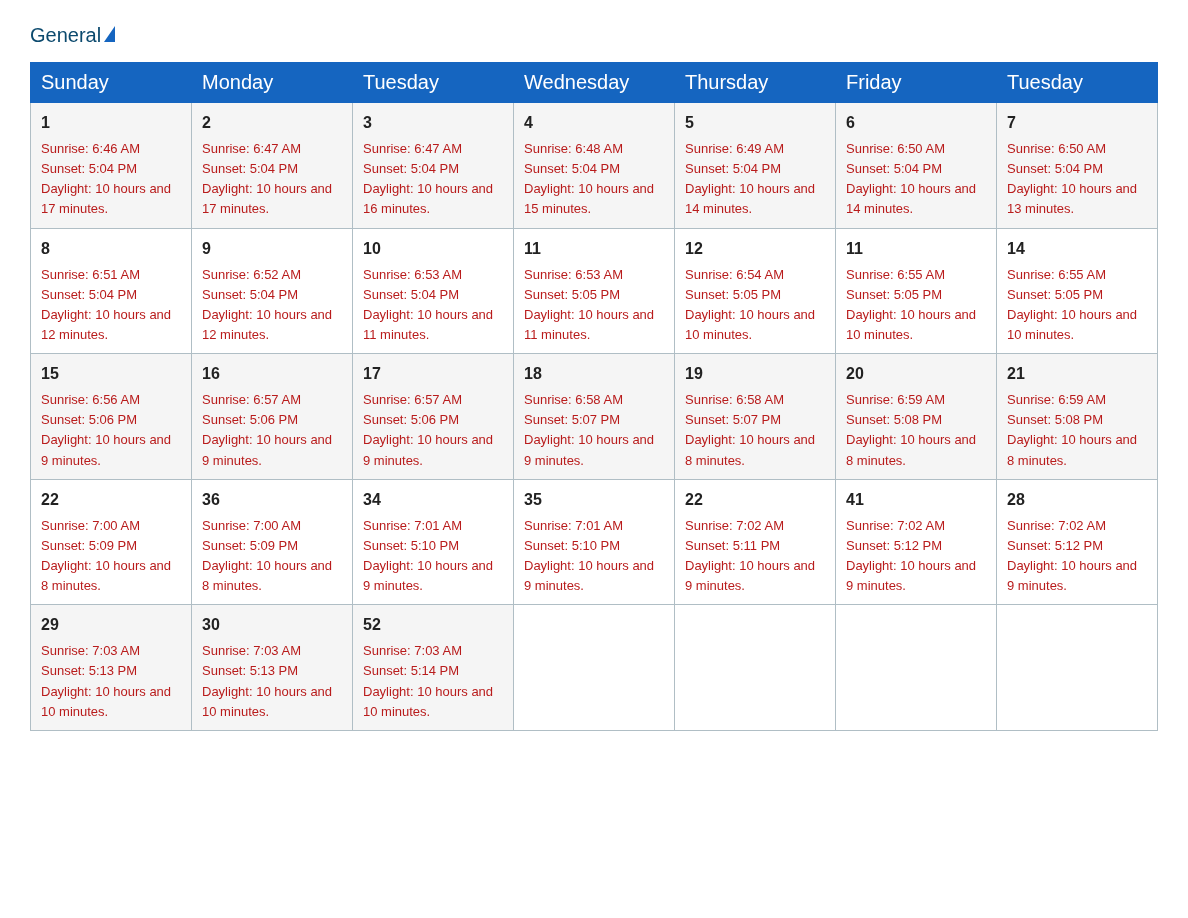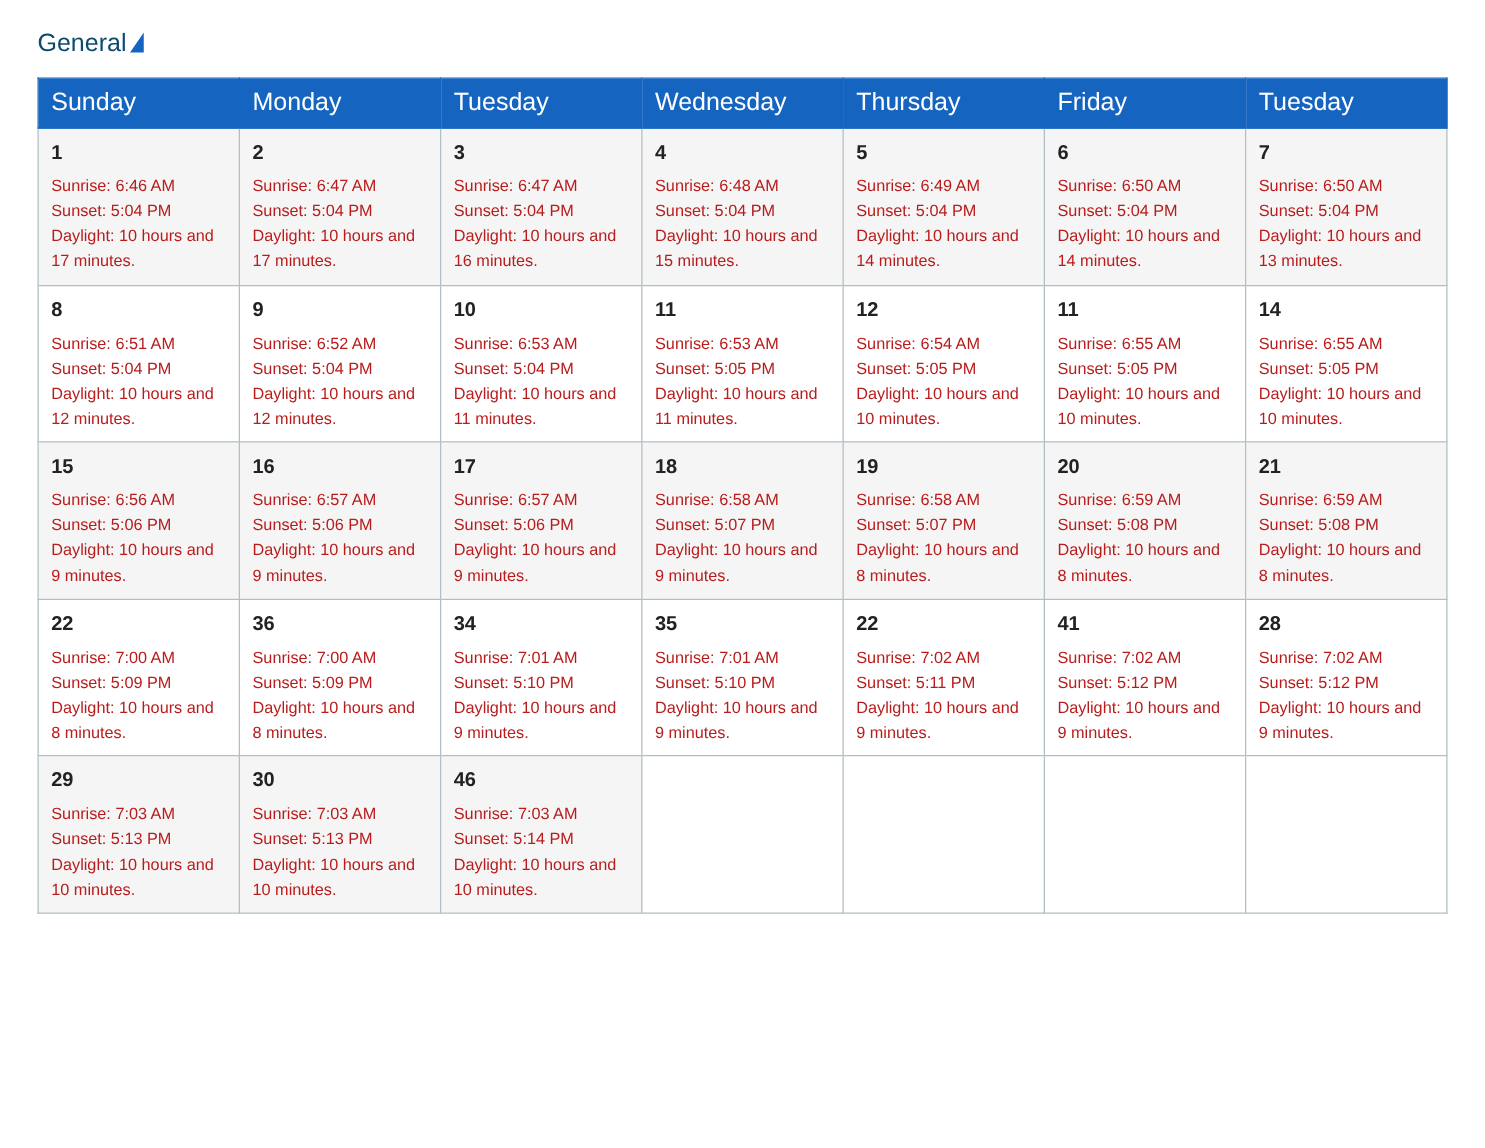--- a/index.html
+++ b/index.html
@@ -230,21 +230,21 @@
       <tr>
         <td>
           <span class="day-number">29</span>
           <span class="day-info">Sunrise: 7:03 AM<br>Sunset: 5:13 PM<br>Daylight: 10 hours and 10 minutes.</span>
         </td>
         <td>
           <span class="day-number">30</span>
           <span class="day-info">Sunrise: 7:03 AM<br>Sunset: 5:13 PM<br>Daylight: 10 hours and 10 minutes.</span>
         </td>
         <td>
-          <span class="day-number">46</span>
+          <span class="day-number">52</span>
           <span class="day-info">Sunrise: 7:03 AM<br>Sunset: 5:14 PM<br>Daylight: 10 hours and 10 minutes.</span>
         </td>
         <td class="empty-cell"></td>
         <td class="empty-cell"></td>
         <td class="empty-cell"></td>
         <td class="empty-cell"></td>
       </tr>
     </tbody>
 </table>
 

